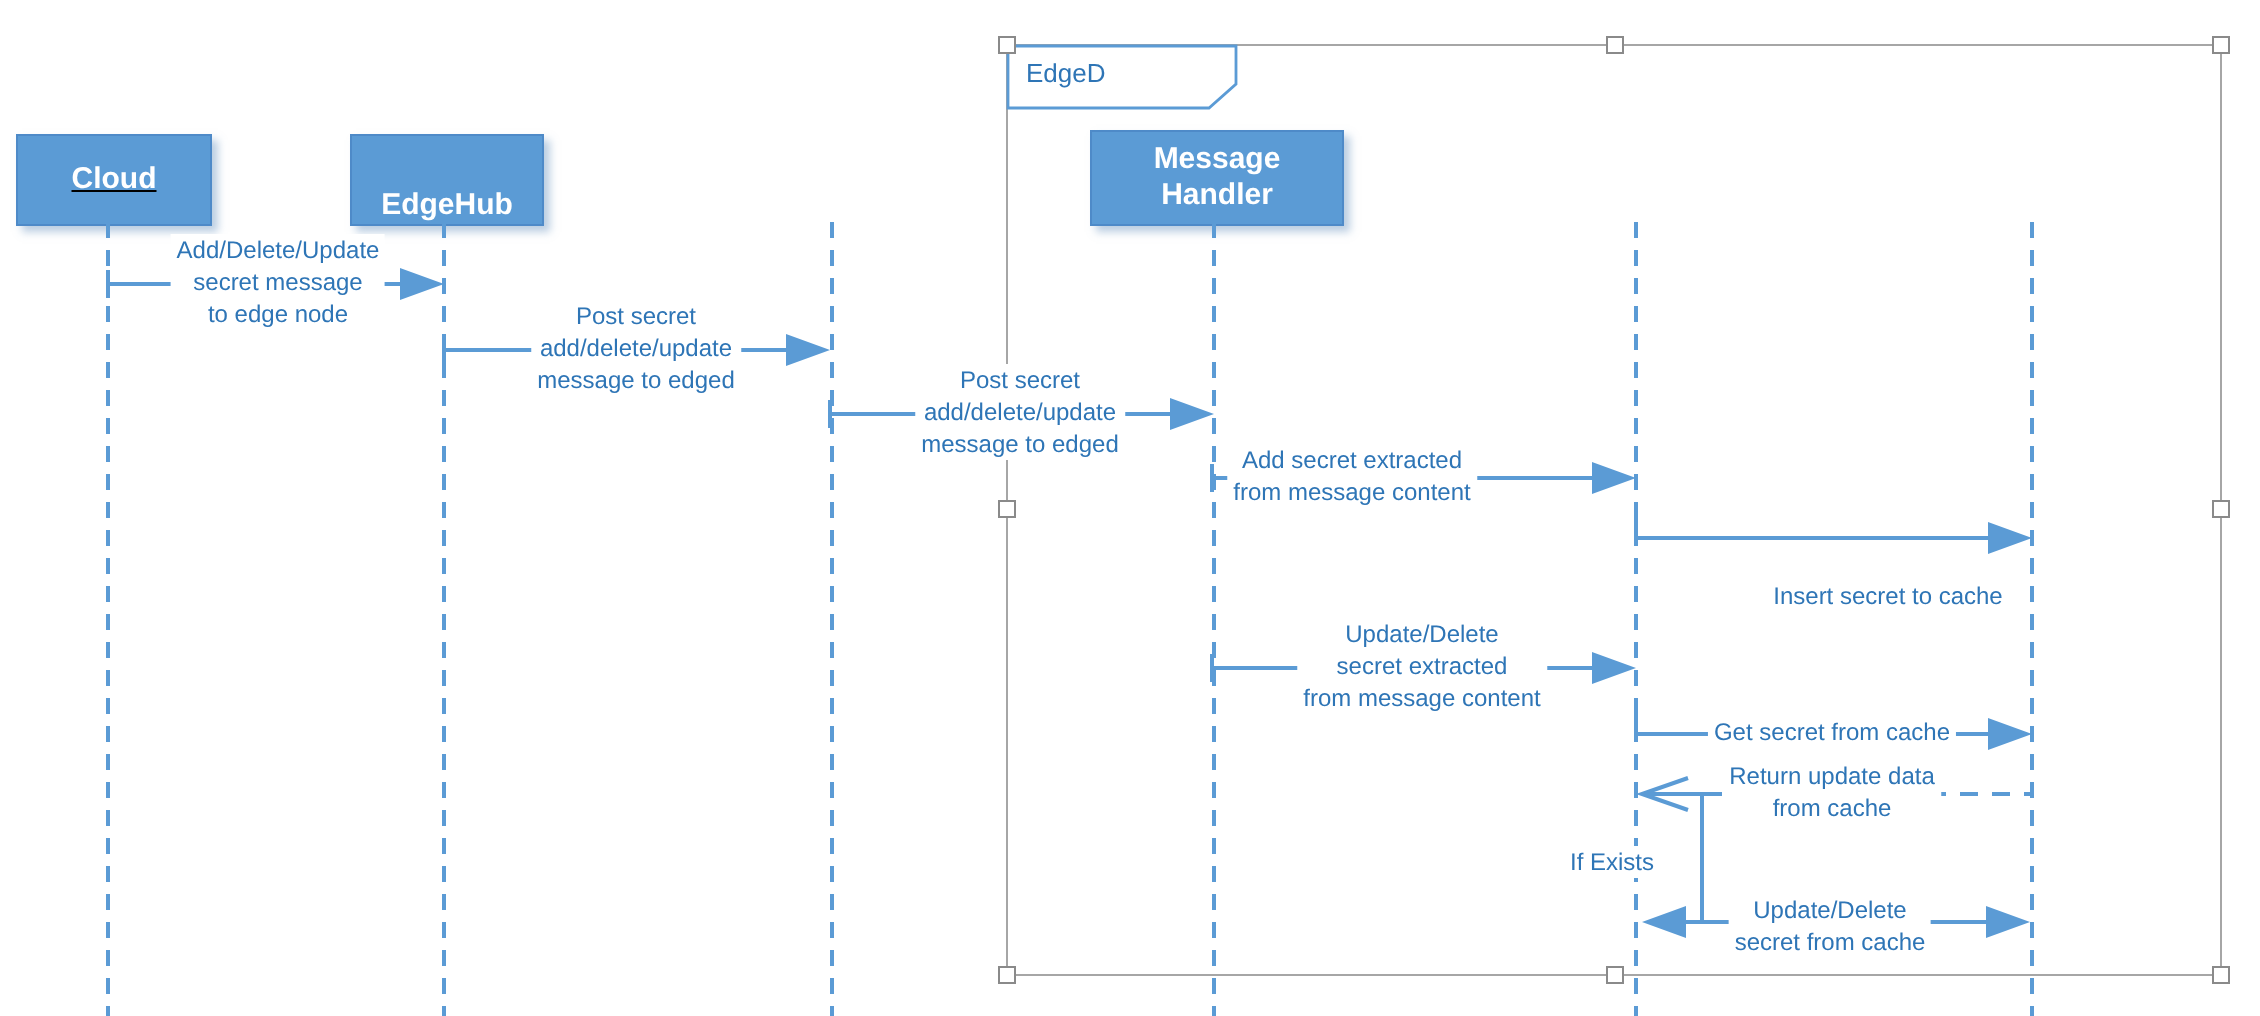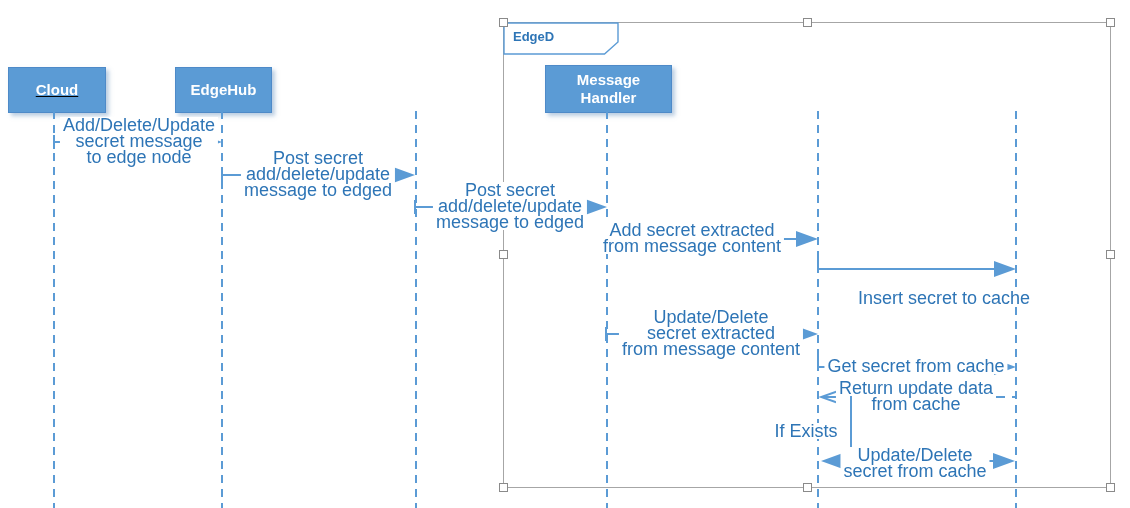--- a/index.html
+++ b/index.html
@@ -2,21 +2,21 @@
 <html><head>
 <meta charset="utf-8">
 <style>
   html,body{margin:0;padding:0;background:#fff;}
   body{font-family:"Liberation Sans",sans-serif;}
   .canvas{position:relative;width:1130px;height:508px;background:#ffffff;overflow:hidden;}
 
   
   .frame{position:absolute;left:503px;top:22px;width:606px;height:464px;border:1px solid #a6a6a6;background:transparent;}
   .tab{position:absolute;left:503px;top:22px;}
-  .tab-label{position:absolute;left:513px;top:29px;font-size:13px;font-weight:bold;color:#2e75b6;}
+  .tab-label{position:absolute;left:513px;top:29px;font-size:13px;font-weight:normal;color:#2e75b6;}
 
   
   .handle{position:absolute;width:7px;height:7px;background:#ffffff;border:1px solid #8a8a8a;box-sizing:content-box;}
 
   
   .actor{position:absolute;top:67px;height:44px;background:#5b9bd5;border:1px solid #4e8ac8;
          box-shadow:3px 3px 4px rgba(120,158,198,.5);display:flex;align-items:center;justify-content:center;}
   .actor span{color:#ffffff;font-weight:bold;font-size:15px;text-align:center;white-space:pre-line;line-height:1.2;}
 
   
@@ -24,39 +24,39 @@
             background:repeating-linear-gradient(to bottom,#5b9bd5 0 8px,transparent 8px 14px);}
 
   
   .shaft{position:absolute;height:2px;background:#5b9bd5;}
   .shaft-dash{position:absolute;height:2px;
               background:repeating-linear-gradient(to right,#5b9bd5 0 9px,transparent 9px 16px);}
   .vline{position:absolute;width:2px;background:#5b9bd5;}
   .tick{position:absolute;width:2px;height:14px;background:#5b9bd5;}
   .head-r{position:absolute;width:0;height:0;border-top:8px solid transparent;border-bottom:8px solid transparent;border-left:22px solid #5b9bd5;}
   .head-l{position:absolute;width:0;height:0;border-top:8px solid transparent;border-bottom:8px solid transparent;border-right:22px solid #5b9bd5;}
-  .mlabel{position:absolute;transform:translateX(-50%);text-align:center;font-size:18px;line-height:16px;
+  .mlabel{position:absolute;transform:translateX(-50%);text-align:center;font-size:12px;line-height:16px;
           color:#2e75b6;white-space:pre-line;background:#ffffff;padding:0 3px;}
   .openhead{position:absolute;}
 </style>
 </head>
 <body>
 
 <div class="canvas">
 
   <div class="frame"></div>
   <svg class="tab" width="117" height="33" viewBox="0 0 117 33">
     <path d="M1,1 H115 V20 L101.5,32 H1 Z" fill="#ffffff" stroke="#5b9bd5" stroke-width="1.4"></path>
   </svg>
   <div class="tab-label">EdgeD</div>
 
   <div class="actor" style="left:8px;width:96px;text-decoration:underline;">
       <span>Cloud</span>
     </div>
-  <div class="actor" style="left:175px;width:95px;">
+  <div class="actor" style="left:175px;width:95px;align-items:flex-end;">
       <span>EdgeHub</span>
     </div>
   <div class="actor" style="left:545px;width:125px;top:65px;height:46px;">
       <span>Message
 Handler</span>
     </div>
 
   <div class="lifeline" style="left:53px;"></div>
   <div class="lifeline" style="left:221px;"></div>
   <div class="lifeline" style="left:415px;"></div>
@@ -88,21 +88,21 @@
     <div class="head-r" style="left:585px;top:199px;"></div>
     <div class="mlabel" style="left:510px;top:182px;">Post secret
 add/delete/update
 message to edged</div>
   </div>
 
   <div>
     <div class="tick" style="left:605px;top:232px;"></div>
     <div class="shaft" style="left:606px;top:238px;width:190px;"></div>
     <div class="head-r" style="left:796px;top:231px;"></div>
-    <div class="mlabel" style="left:692px;top:222px;">Add secret extracted
+    <div class="mlabel" style="left:676px;top:222px;">Add secret extracted
 from message content</div>
   </div>
 
   <div>
     <div class="tick" style="left:817px;top:256px;"></div>
     <div class="shaft" style="left:818px;top:268px;width:176px;"></div>
     <div class="head-r" style="left:994px;top:261px;"></div>
     <div class="mlabel" style="left:944px;top:261px;margin-top:29px;">Insert secret to cache</div>
   </div>
 

